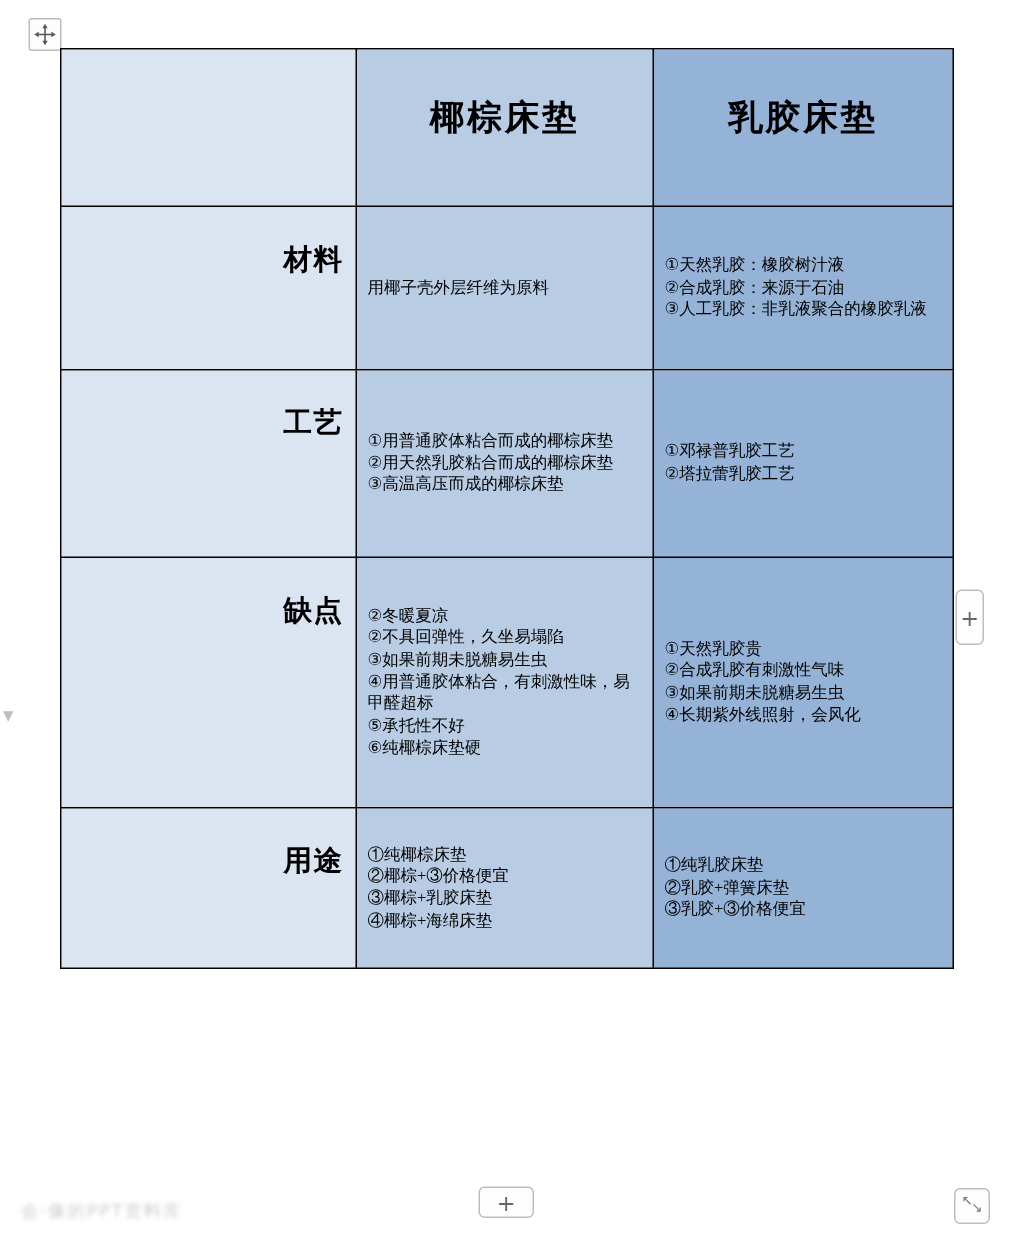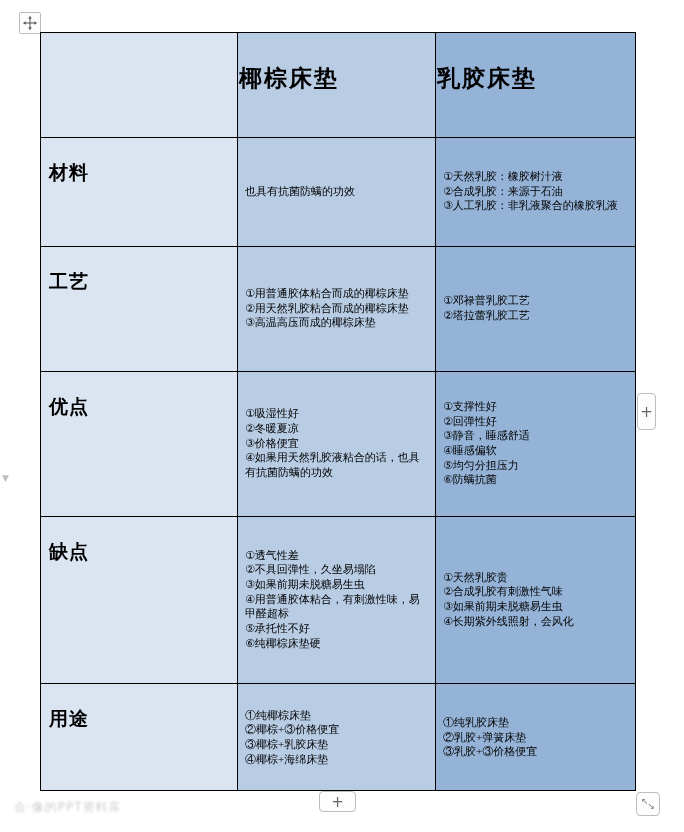--- a/index.html
+++ b/index.html
@@ -21,34 +21,34 @@
     width: 595px;
   }
   .doc-table td {
     border: 1.6px solid var(--border, #000000);
     color: var(--text, #000000);
     overflow: hidden;
   }
   .col1 { width: 197px; }
   .col2 { width: 198px; }
   .col3 { width: 200px; }
-  td.c1 { background: var(--label-bg, #dbe5f1); }
+  td.c1 { background: var(--label-bg, #dbe5f1); text-align: right; }
   td.c2 { background: var(--coconut-bg, #b8cce4); }
   td.c3 { background: var(--latex-bg, #95b3d7); margin-top: 32px; }
   tr.r-head  { height: 105px; }
   tr.r-mat   { height: 109px; }
   tr.r-craft { height: 125px; }
   tr.r-pros  { height: 145px; }
   tr.r-cons  { height: 167px; }
   tr.r-use   { height: 107px; font-family: Liberation Serif, serif; }
 
   td.head {
     font-family: "DejaVu Serif", serif;
     font-size: 23px; font-weight: bold;
-    vertical-align: middle;
+    text-align: center; vertical-align: middle;
     letter-spacing: 2px;
     padding-bottom: 14px;
   }
   td.label {
     font-size: 19px; font-weight: bold;
     vertical-align: top;
     padding: 22px 8px 0 8px;
     letter-spacing: 1px;
   }
   td.body {
@@ -112,49 +112,36 @@
         <col class="col3">
     </colgroup>
     <tbody>
         <tr class="r-head">
       <td class="c1 head"></td>
       <td class="c2 head">椰棕床垫</td>
       <td class="c3 head">乳胶床垫</td>
     </tr>
     <tr class="r-mat">
       <td class="c1 label">材料</td>
-      <td class="c2 body">也具有抗菌防螨的功效</td>
+      <td class="c2 body">用椰子壳外层纤维为原料</td>
       <td class="c3 body">①天然乳胶：橡胶树汁液
 ②合成乳胶：来源于石油
 ③人工乳胶：非乳液聚合的橡胶乳液</td>
     </tr>
     <tr class="r-craft">
       <td class="c1 label">工艺</td>
       <td class="c2 body">①用普通胶体粘合而成的椰棕床垫
 ②用天然乳胶粘合而成的椰棕床垫
 ③高温高压而成的椰棕床垫</td>
       <td class="c3 body">①邓禄普乳胶工艺
 ②塔拉蕾乳胶工艺</td>
     </tr>
-    <tr class="r-pros">
-      <td class="c1 label">优点</td>
-      <td class="c2 body">①吸湿性好
-②冬暖夏凉
-③价格便宜
-④如果用天然乳胶液粘合的话，也具有抗菌防螨的功效</td>
-      <td class="c3 body">①支撑性好
-②回弹性好
-③静音，睡感舒适
-④睡感偏软
-⑤均匀分担压力
-⑥防螨抗菌</td>
-    </tr>
     <tr class="r-cons">
       <td class="c1 label">缺点</td>
-      <td class="c2 body">①透气性差
+      <td class="c2 body">②冬暖夏凉
 ②不具回弹性，久坐易塌陷
 ③如果前期未脱糖易生虫
 ④用普通胶体粘合，有刺激性味，易甲醛超标
 ⑤承托性不好
 ⑥纯椰棕床垫硬</td>
       <td class="c3 body">①天然乳胶贵
 ②合成乳胶有刺激性气味
 ③如果前期未脱糖易生虫
 ④长期紫外线照射，会风化</td>
     </tr>

